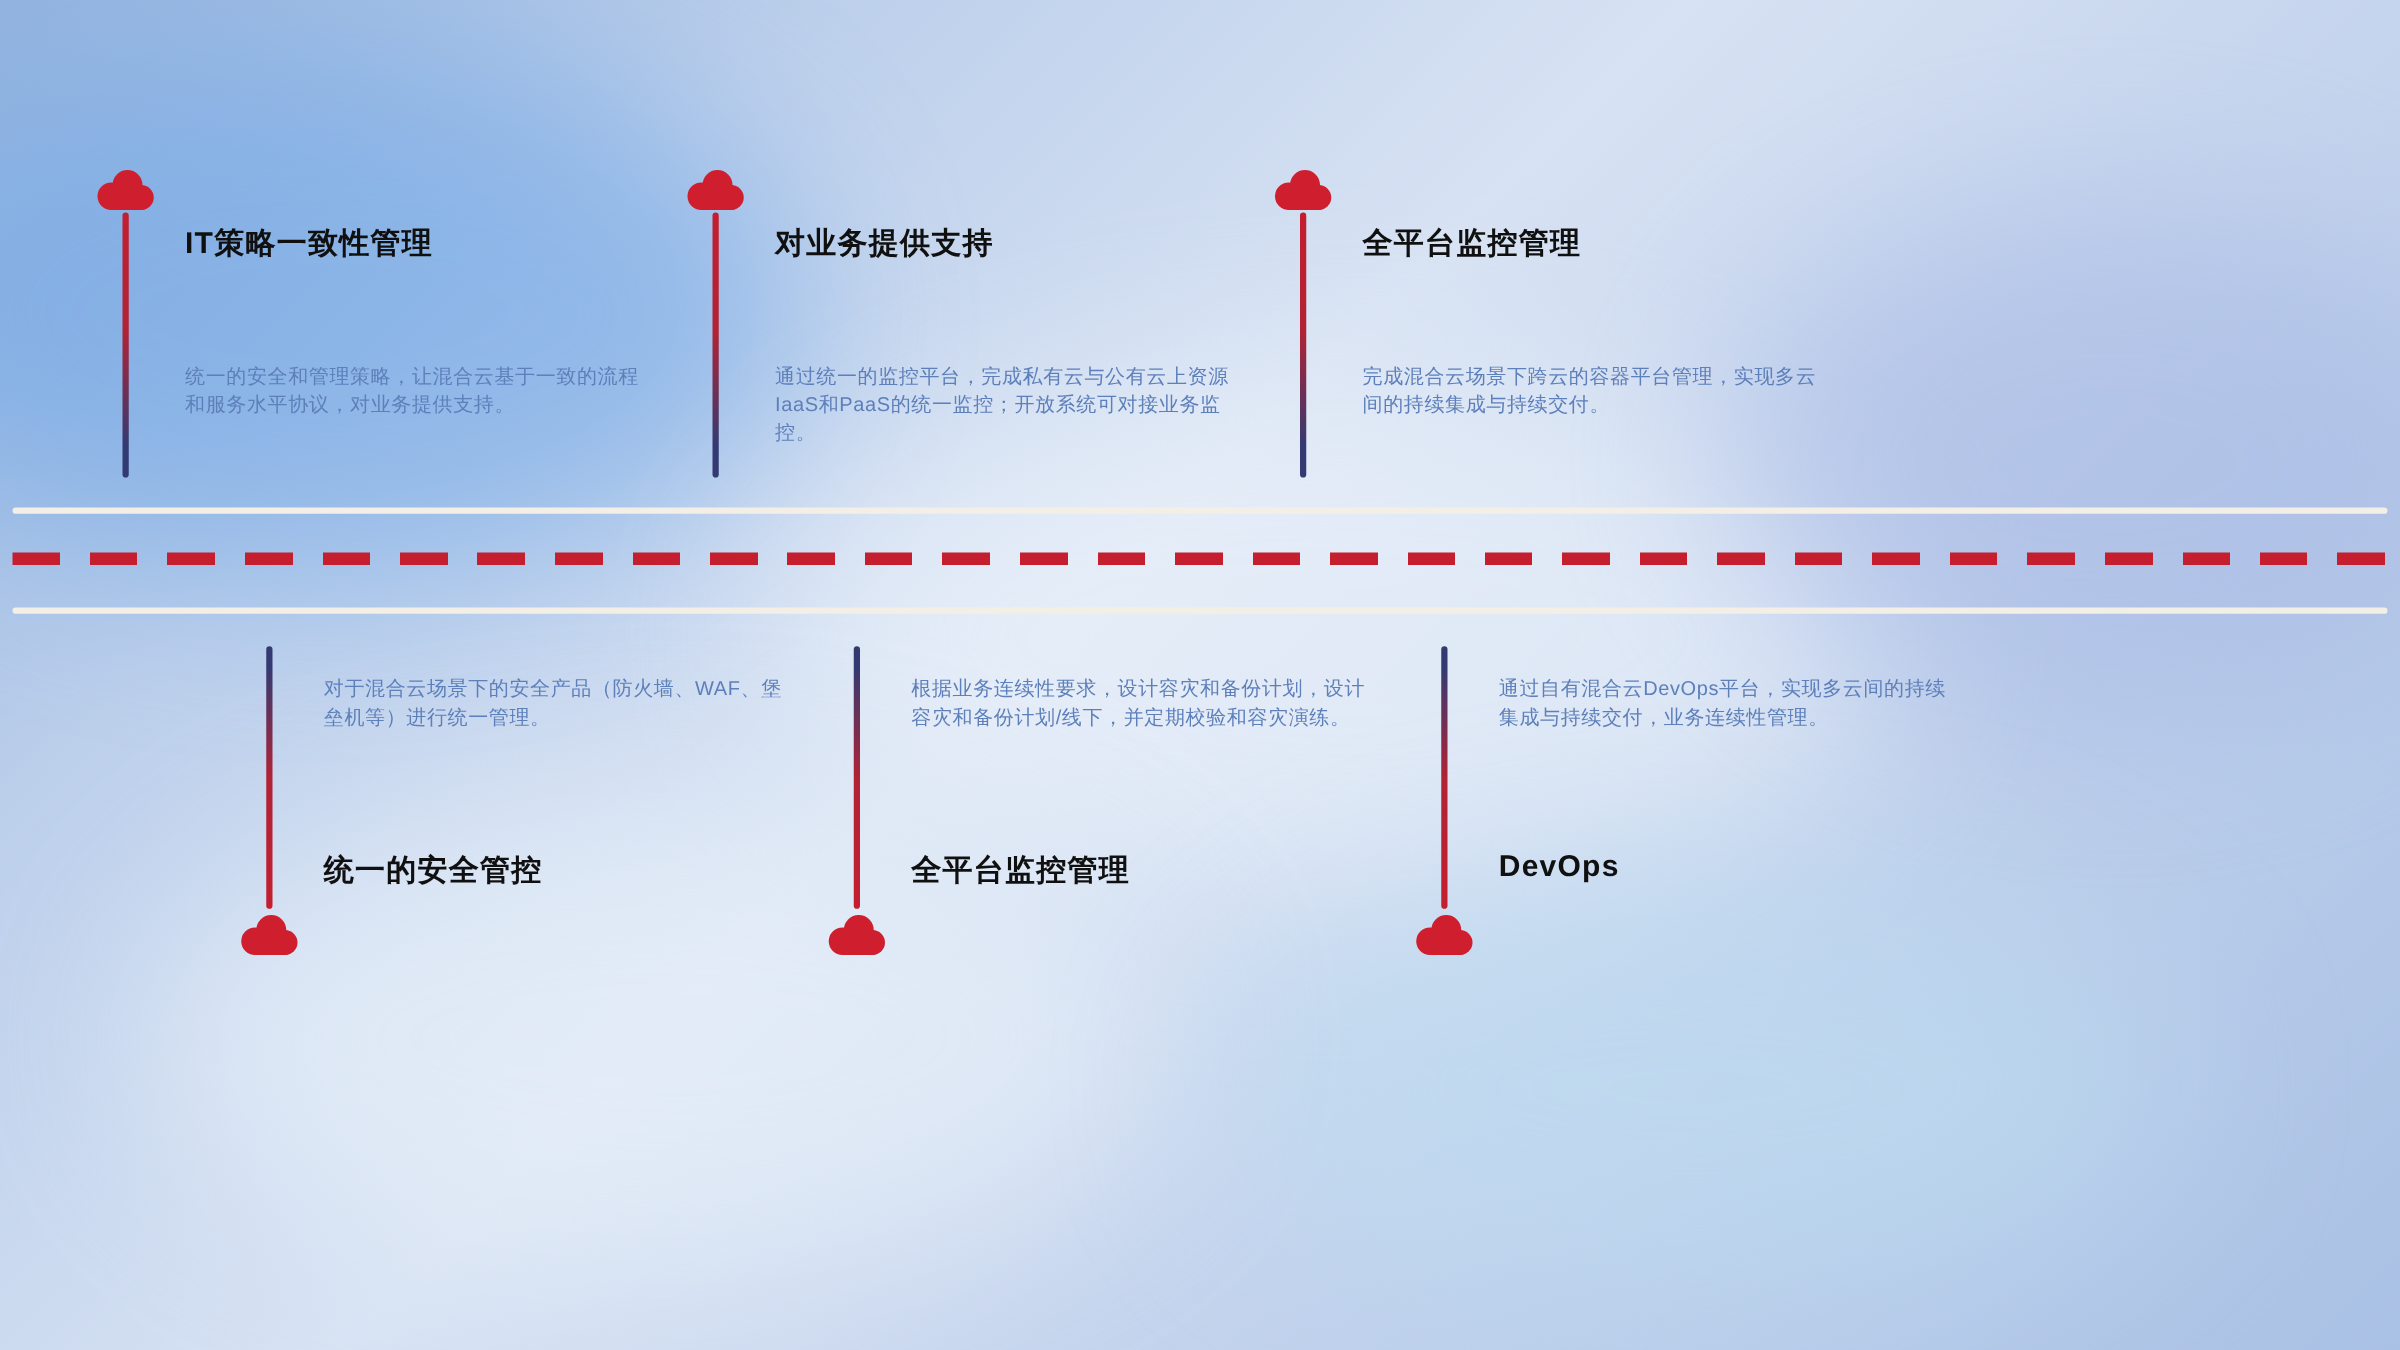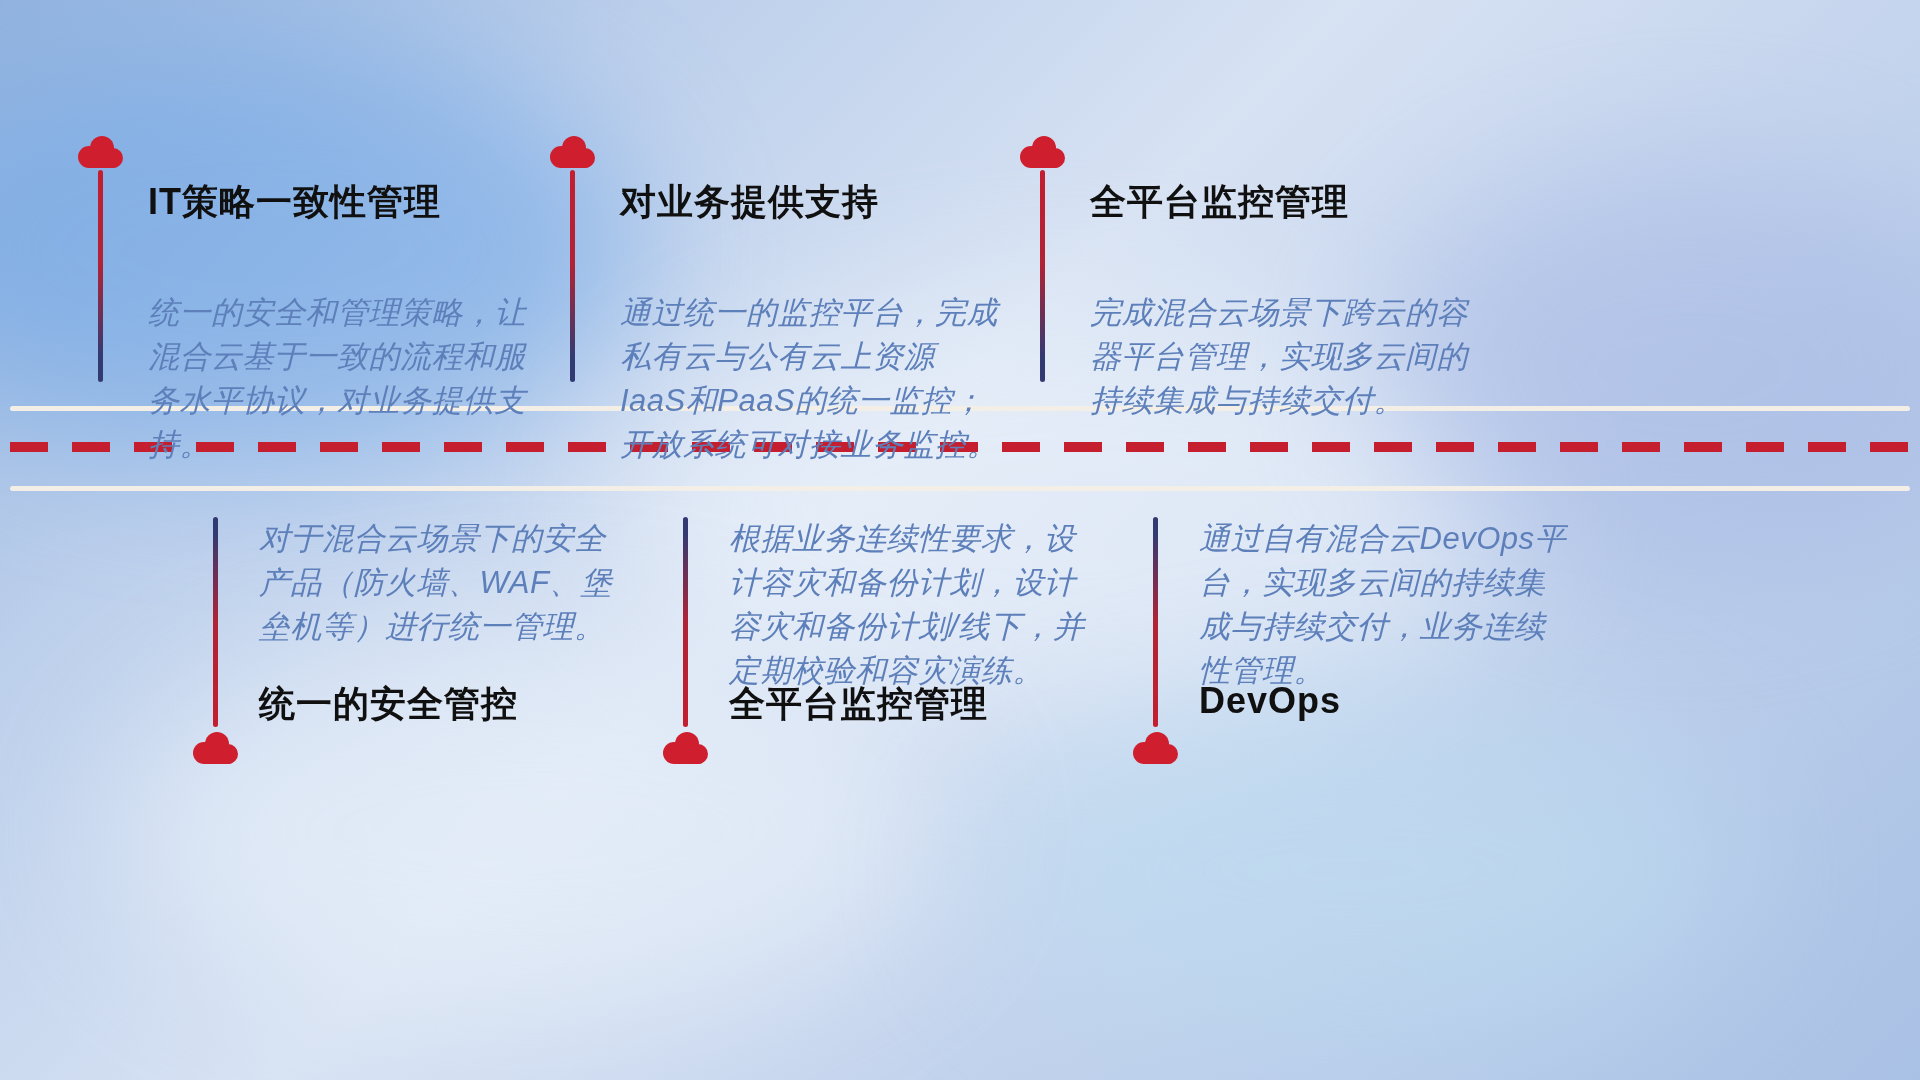--- a/index.html
+++ b/index.html
@@ -35,25 +35,25 @@
   .item.top .cloud { top:0; }
   .item.top .stem  { top:34px; height:212px;
     background:linear-gradient(to bottom,#c41e2f 0%,#b02335 45%,#333a72 88%,#333a72 100%); }
   .item.top .title { position:absolute; left:48px; top:42px; }
   .item.top .desc  { position:absolute; left:48px; top:155px; width:378px; }
 
   .item.bottom { top:517px; }
   .item.bottom .stem  { top:0; height:210px;
     background:linear-gradient(to top,#c41e2f 0%,#b02335 50%,#333a72 92%,#333a72 100%); }
   .item.bottom .cloud { top:215px; }
-  .item.bottom .desc  { position:absolute; left:44px; top:0; width:368px; }
+  .item.bottom .desc  { position:absolute; left:44px; top:24px; width:368px; }
   .item.bottom .title { position:absolute; left:44px; top:163px;text-align:center; }
 
-  .title { font-size:36px; font-weight:700; color:#101010; white-space:nowrap; letter-spacing:1px; }
-  .desc  { font-size:31px; line-height:1.42; color:#5d7fba; letter-spacing:.5px;font-style:italic; }
+  .title { font-size:24px; font-weight:700; color:#101010; white-space:nowrap; letter-spacing:1px; }
+  .desc  { font-size:16px; line-height:1.42; color:#5d7fba; letter-spacing:.5px; }
 
   .x1t { left:100px; } .x2t { left:572px; } .x3t { left:1042px; }
   .x1b { left:215px; } .x2b { left:685px; } .x3b { left:1155px; }
 </style>
 </head>
 <body>
 
 <div class="blob blob1"></div>
 <div class="blob blob2"></div>
 <div class="blob blob3"></div>

